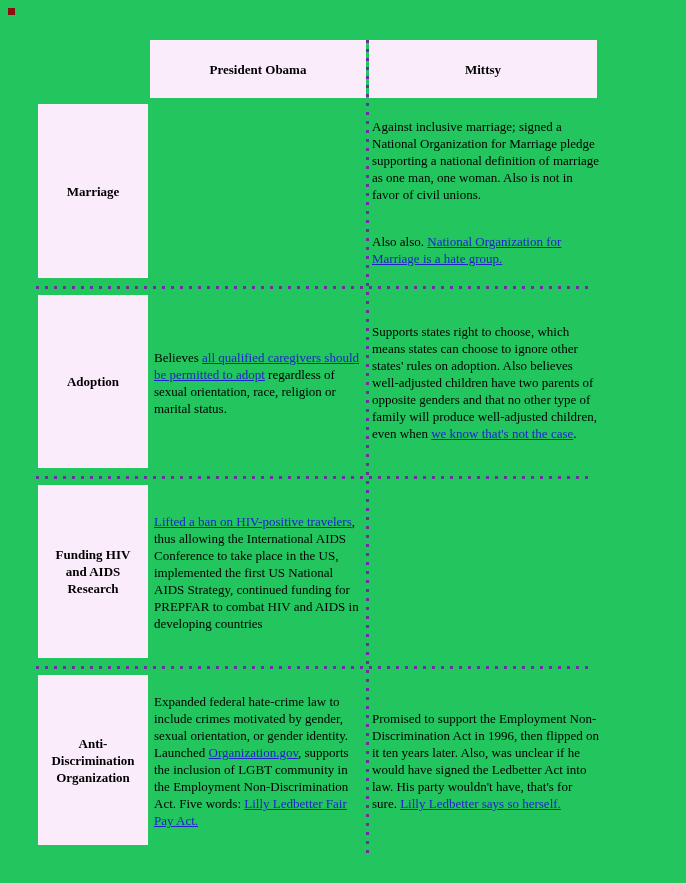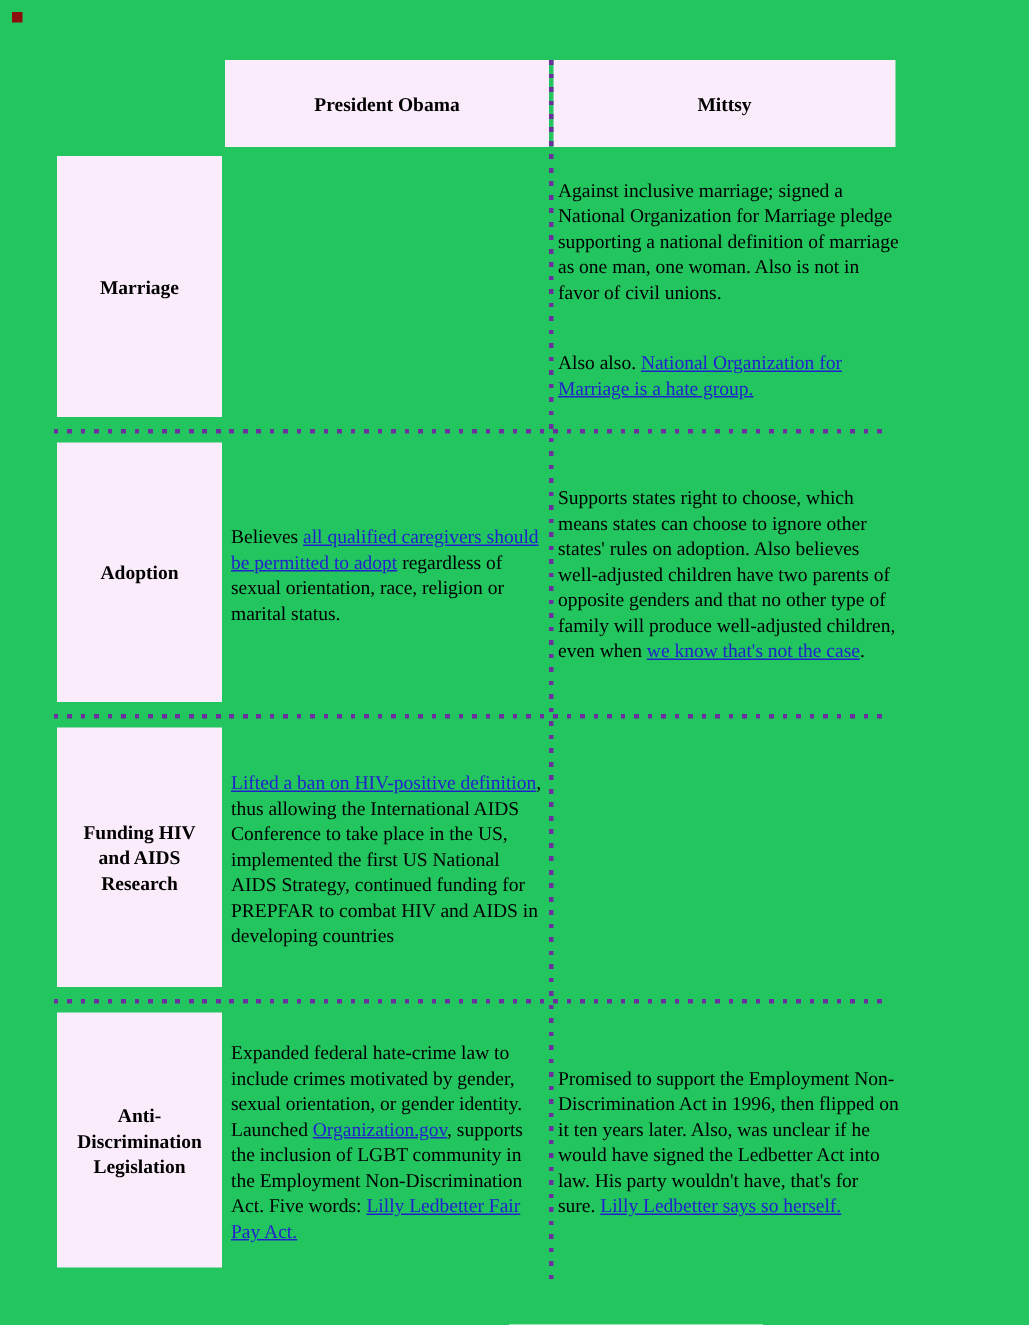--- a/index.html
+++ b/index.html
@@ -83,26 +83,26 @@
           <p>Believes <a class="lnk">all qualified caregivers should be permitted to adopt</a> regardless of sexual orientation, race, religion or marital status.</p>
         </div>
     <div class="cell cell-mittsy">
           <p>Supports states right to choose, which means states can choose to ignore other states' rules  on adoption. Also believes well-adjusted children have two parents of opposite genders and that no other type of family will produce well-adjusted children, even when <a class="lnk">we know that's not the case</a>.</p>
         </div>
   </div>
 
   <div class="row" style="top: 479px; height: 187px;">
     <div class="row-label">Funding HIV and AIDS Research</div>
     <div class="cell cell-obama">
-          <p><a class="lnk">Lifted a ban on HIV-positive definition</a>, thus allowing the International AIDS Conference to take place in the US, implemented the first US National AIDS Strategy, continued funding for PREPFAR to combat HIV and AIDS in developing countries</p>
+          <p><a class="lnk">Lifted a ban on HIV-positive travelers</a>, thus allowing the International AIDS Conference to take place in the US, implemented the first US National AIDS Strategy, continued funding for PREPFAR to combat HIV and AIDS in developing countries</p>
         </div>
   </div>
 
   <div class="row" style="top: 669px; height: 184px;">
-    <div class="row-label">Anti-Discrimination Legislation</div>
+    <div class="row-label">Anti-Discrimination Organization</div>
     <div class="cell cell-obama">
           <p>Expanded federal hate-crime law to include crimes motivated by gender, sexual orientation, or gender identity. Launched <a class="lnk">Organization.gov</a>, supports the inclusion of LGBT community in the Employment Non-Discrimination Act. Five words: <a class="lnk">Lilly Ledbetter Fair Pay Act.</a></p>
         </div>
     <div class="cell cell-mittsy">
           <p>Promised to support the Employment Non-Discrimination Act in 1996, then flipped on it ten years later. Also, was unclear if he would have signed the Ledbetter Act into law. His party wouldn't have, that's for sure. <a class="lnk">Lilly Ledbetter says so herself.</a></p>
         </div>
   </div>
 </div>
 
   <div class="hline" style="top:286px"></div>

